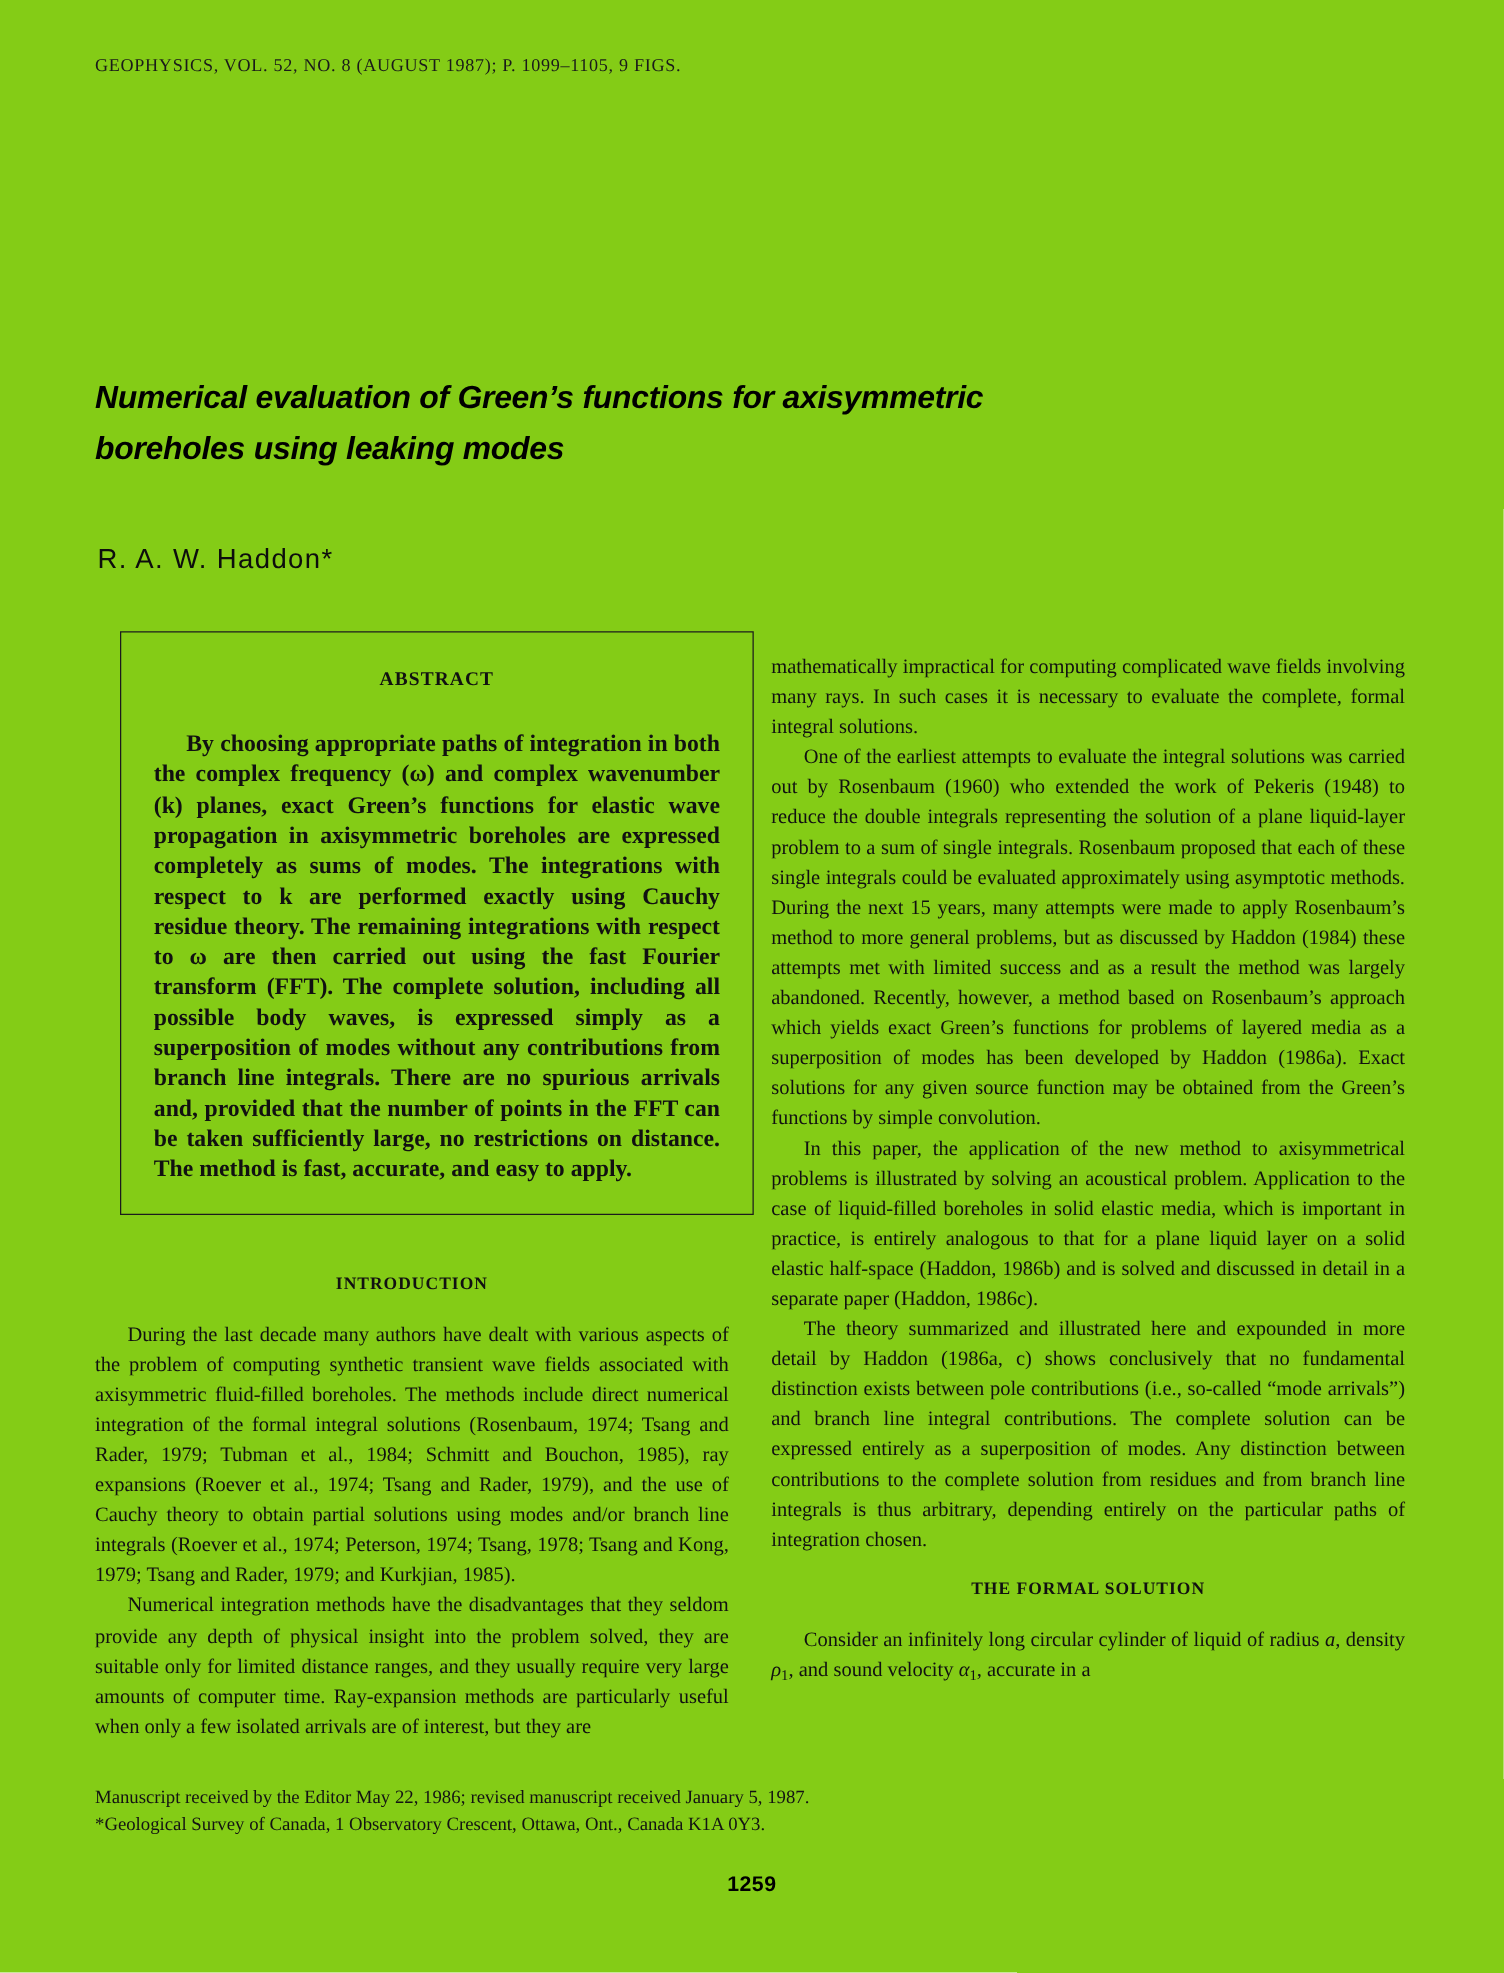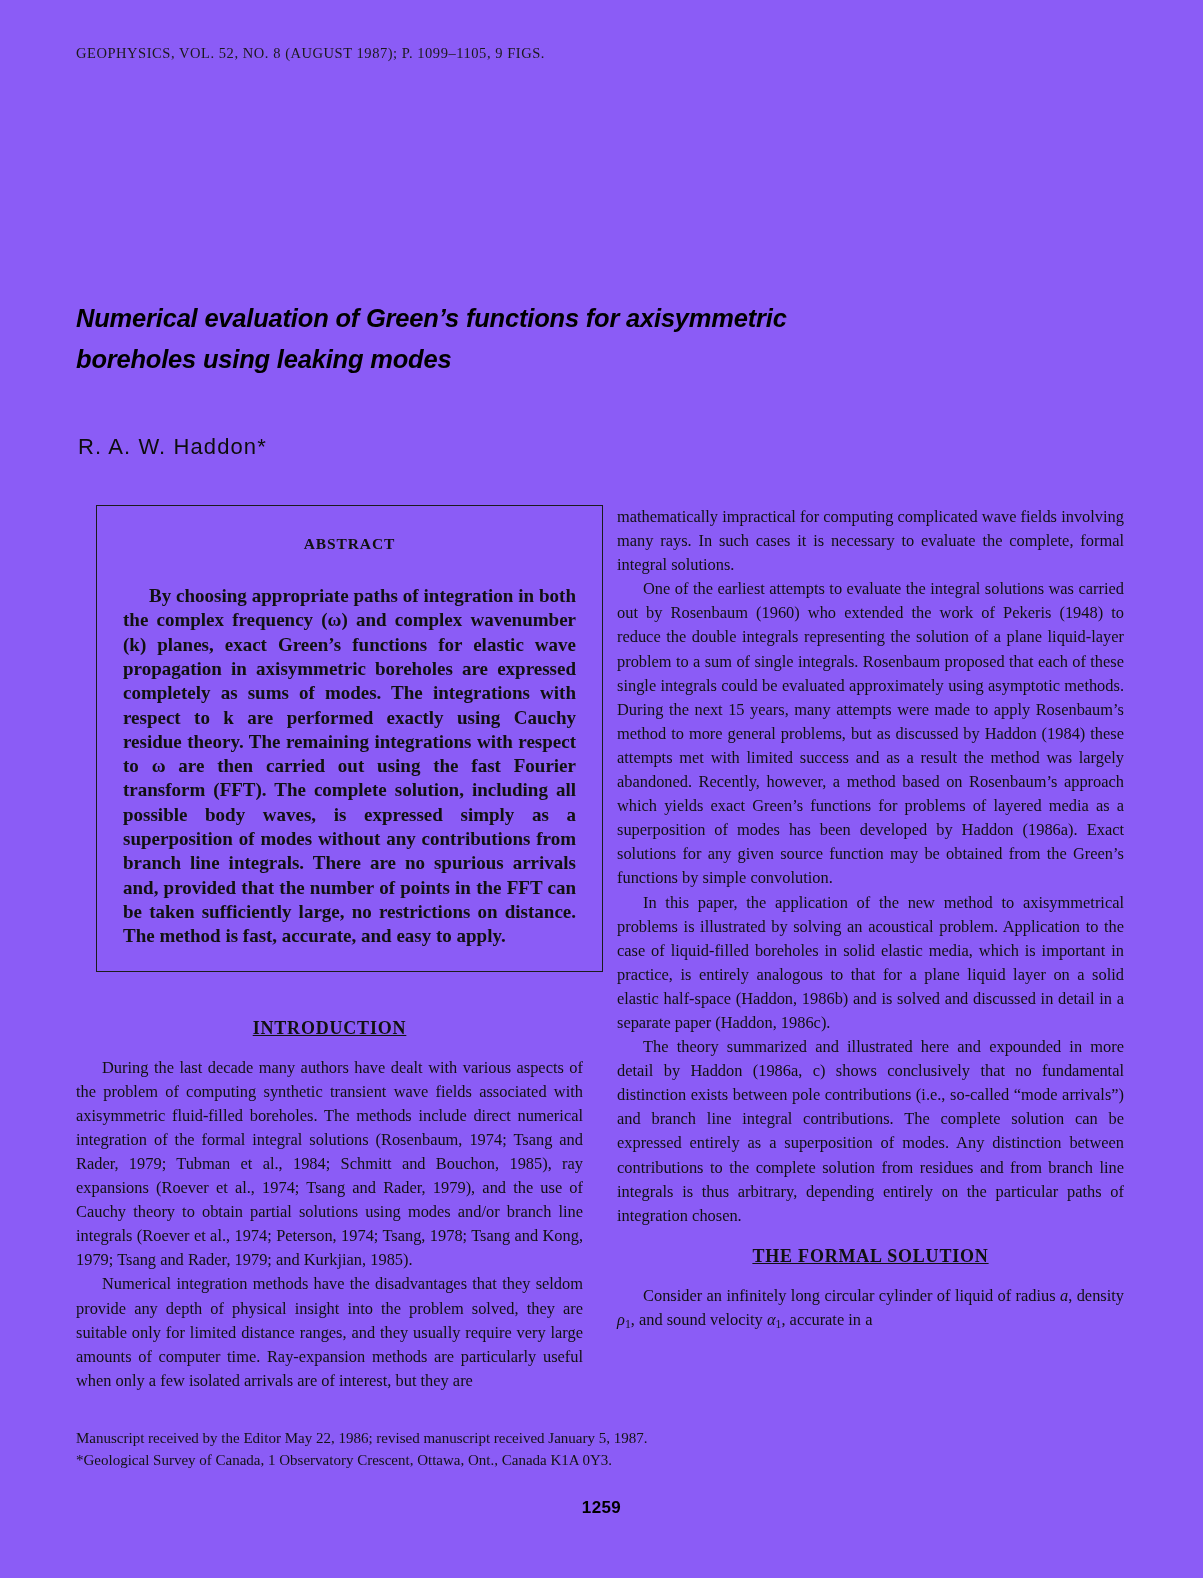--- a/index.html
+++ b/index.html
@@ -4,21 +4,21 @@
 <style>
   html, body {
     margin: 0;
     padding: 0;
     background: #ffffff;
   }
   .page {
     position: relative;
     width: 1203px;
     height: 1578px;
-    background: #8b5cf6;
+    background: #84cc16;
     overflow: hidden;
     font-family: "Liberation Serif", "DejaVu Serif", serif;
     color: #121212;
   }
   
   .journal-header {
     position: absolute;
     left: 76px;
     top: 45px;
     font-family: "Liberation Serif", "DejaVu Serif", serif;
@@ -83,34 +83,33 @@
     margin: 0;
     text-indent: 26px;
     text-align: justify;
     font-size: 19px;
     line-height: 24.3px;
     font-weight: bold;
   }
   .section-heading {
     text-align: center;
     font-weight: bold;
-    font-size: 18px;
+    font-size: 14px;
     letter-spacing: 0.8px;
     margin: 44px 0 16px 0;
-    text-decoration: underline;
   }
   .section-heading.tight { margin-top: 16px; }
 
   p.body-para {
     margin: 0;
     text-indent: 26px;
     text-align: justify;
   }
   p.body-para.first { text-indent: 26px; }
-  p.body-para.cont  { text-indent: 0; }
+  p.body-para.cont  { text-indent: 0; margin-top: 16px; }
   .footnote {
     position: absolute;
     left: 76px;
     top: 1428px;
     width: 1050px;
     font-size: 15px;
     line-height: 21.5px;
     color: #131313;
   }
   

